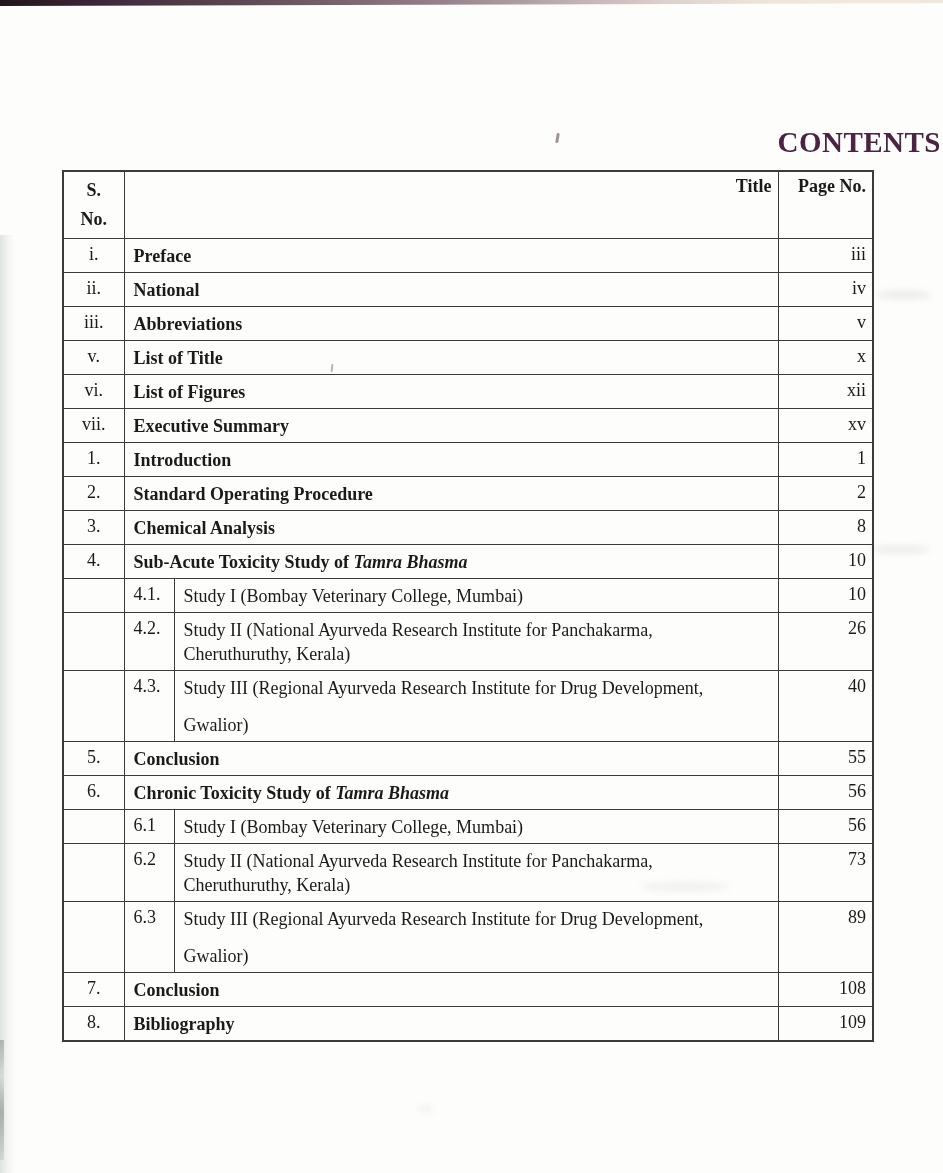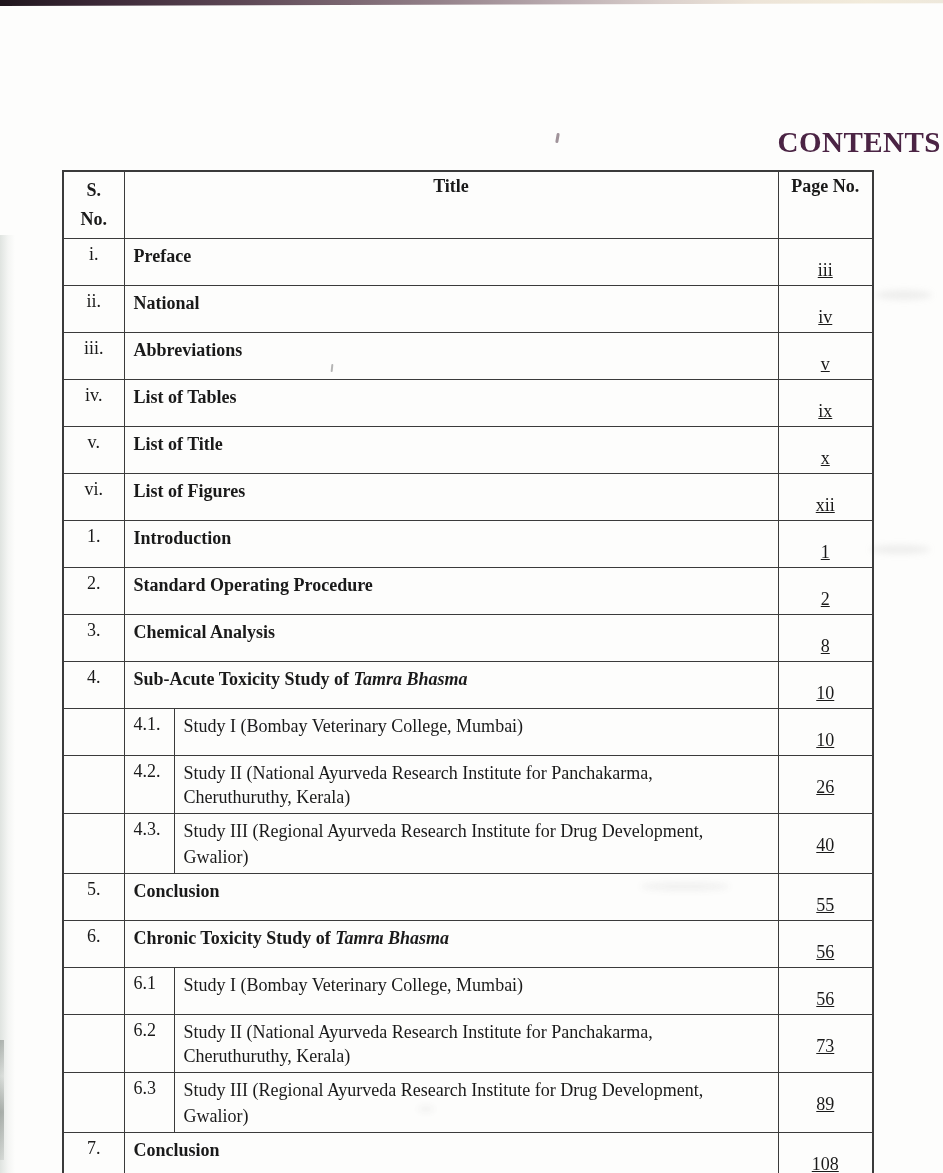--- a/index.html
+++ b/index.html
@@ -51,33 +51,33 @@
     font-size:18px;color:var(--body-ink,#1a1a1a);
   }
   table.contents{border:2px solid var(--border,#343434);}
   .contents th,.contents td{
     border:1px solid var(--border,#3b3b3b);
     vertical-align:top;padding:4px 6px;overflow:hidden;
   }
   thead tr{height:62px;}
   thead th{font-weight:bold;font-size:18px;padding-top:5px;}
   th.c-sno{text-align:center;line-height:29px;}
-  th.c-title{text-align:center;}
-  th.c-page{text-align:center;}
+  th.c-title{text-align:right;}
+  th.c-page{text-align:right;}
   tbody tr{height:33px;}
   tbody tr.twoline{height:54px;}
   tbody tr.spread{height:60px;}
   td.c-sno{text-align:center;padding-top:5px;}
   td.c-sub{padding-left:9px;padding-top:5px;margin-left:41px;}
   td.c-title{padding-left:9px;padding-top:5px;line-height:24px;}
-  td.c-page{text-align:center;padding-top:21px;text-decoration:underline;}
+  td.c-page{text-align:right;padding-top:5px;}
   tr.main td.c-title{font-weight:bold;}
   tr.main td.c-title i{font-weight:bold;}
   .line2{line-height:24px;}
-  tr.spread .line2{margin-top:2px;}
+  tr.spread .line2{margin-top:13px;}
 </style>
 </head>
 <body>
 
 <div>
 
   <div class="top-streak"></div>
   <div class="left-band"></div>
   <div class="left-band-dark"></div>
   <span class="stray-mark"></span>
@@ -116,35 +116,35 @@
           <td class="c-sno">ii.</td>
           <td class="c-title" colspan="2"><span>National</span></td>
           <td class="c-page">iv</td>
         </tr>
         <tr class="main">
           <td class="c-sno">iii.</td>
           <td class="c-title" colspan="2"><span>Abbreviations</span></td>
           <td class="c-page">v</td>
         </tr>
         <tr class="main">
-          <td class="c-sno">iv.</td>
-          <td class="c-title" colspan="2"><span>List of Tables</span></td>
-          <td class="c-page">ix</td>
-        </tr>
-        <tr class="main">
           <td class="c-sno">v.</td>
           <td class="c-title" colspan="2"><span>List of Title</span></td>
           <td class="c-page">x</td>
         </tr>
         <tr class="main">
           <td class="c-sno">vi.</td>
           <td class="c-title" colspan="2"><span>List of Figures</span></td>
           <td class="c-page">xii</td>
         </tr>
         <tr class="main">
+          <td class="c-sno">vii.</td>
+          <td class="c-title" colspan="2"><span>Executive Summary</span></td>
+          <td class="c-page">xv</td>
+        </tr>
+        <tr class="main">
           <td class="c-sno">1.</td>
           <td class="c-title" colspan="2"><span>Introduction</span></td>
           <td class="c-page">1</td>
         </tr>
         <tr class="main">
           <td class="c-sno">2.</td>
           <td class="c-title" colspan="2"><span>Standard Operating Procedure</span></td>
           <td class="c-page">2</td>
         </tr>
         <tr class="main">

